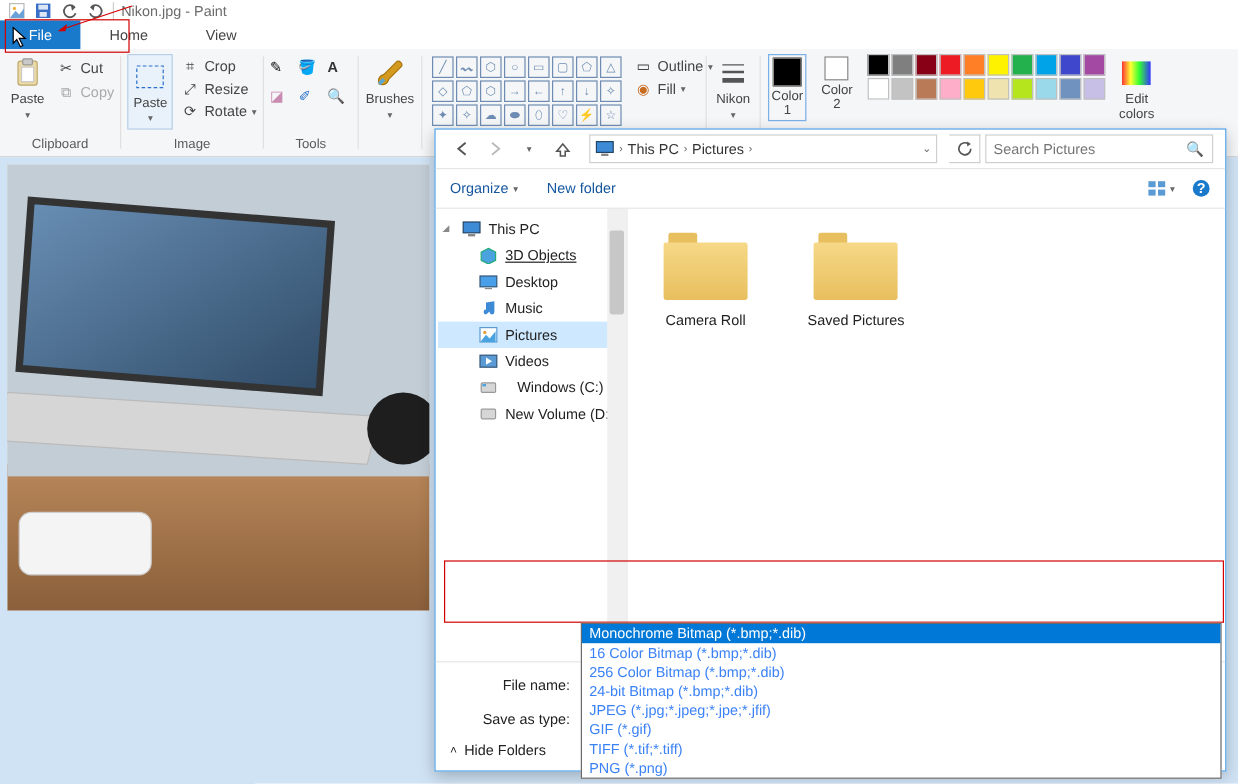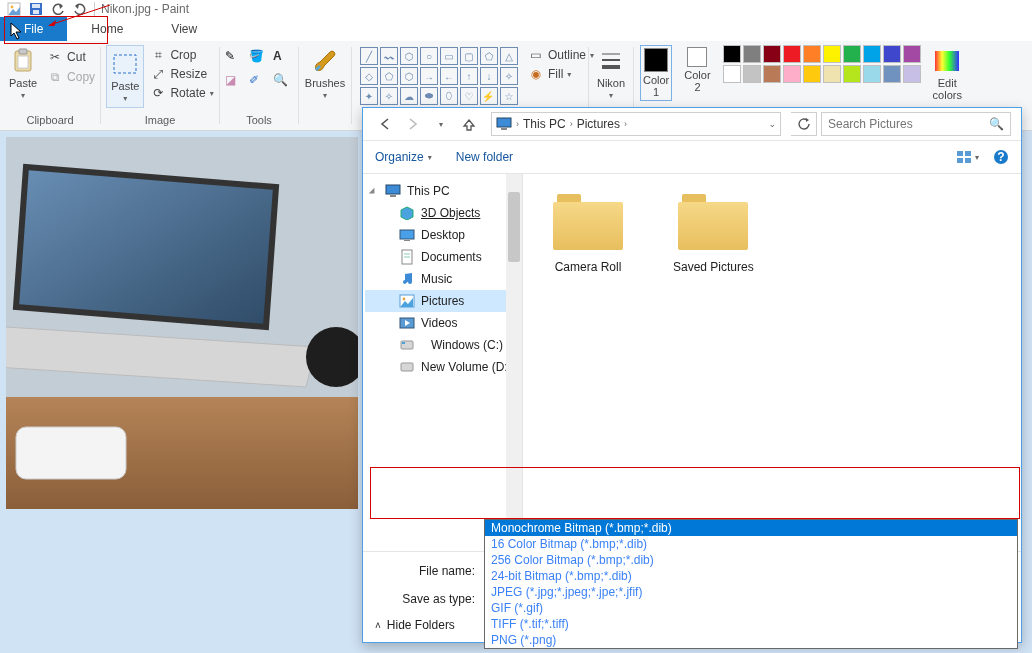--- a/index.html
+++ b/index.html
@@ -474,30 +474,20 @@
             <span class="nico">
               <svg width="16" height="14">
                 <rect x="1" y="2" width="14" height="9" fill="#49a0e8" stroke="#357"></rect>
                 <rect x="5" y="12" width="6" height="1" fill="#888"></rect>
               </svg>
             </span>
             <span>Desktop</span>
           </div>
           <div class="nav-item" style="padding-left: 34px;">
             <span class="nico">
-              <svg width="14" height="16">
-                <rect x="2" y="1" width="10" height="14" fill="#fff" stroke="#888"></rect>
-                <line x1="4" y1="5" x2="10" y2="5" stroke="#8cb"></line>
-                <line x1="4" y1="8" x2="10" y2="8" stroke="#8cb"></line>
-              </svg>
-            </span>
-            <span>Documents</span>
-          </div>
-          <div class="nav-item" style="padding-left: 34px;">
-            <span class="nico">
               <svg width="14" height="14">
                 <path d="M5 12 A2 2 0 1 1 5 8 L5 2 L12 1 L12 10 A2 2 0 1 1 10 8" fill="#3d8bd6"></path>
               </svg>
             </span>
             <span>Music</span>
           </div>
           <div class="nav-item sel" style="padding-left: 34px;">
             <span class="nico">
               <svg width="16" height="14">
                 <rect x="1" y="1" width="14" height="12" fill="#fff" stroke="#5a9bd5"></rect>

